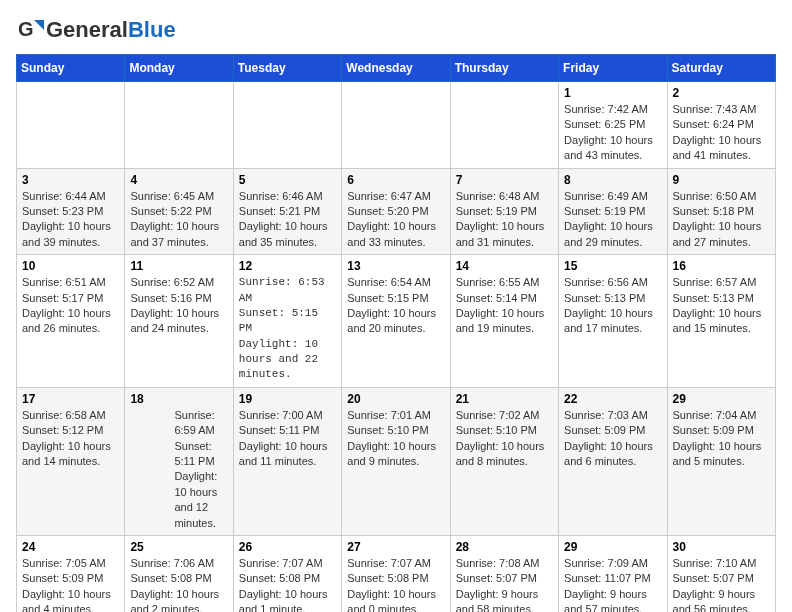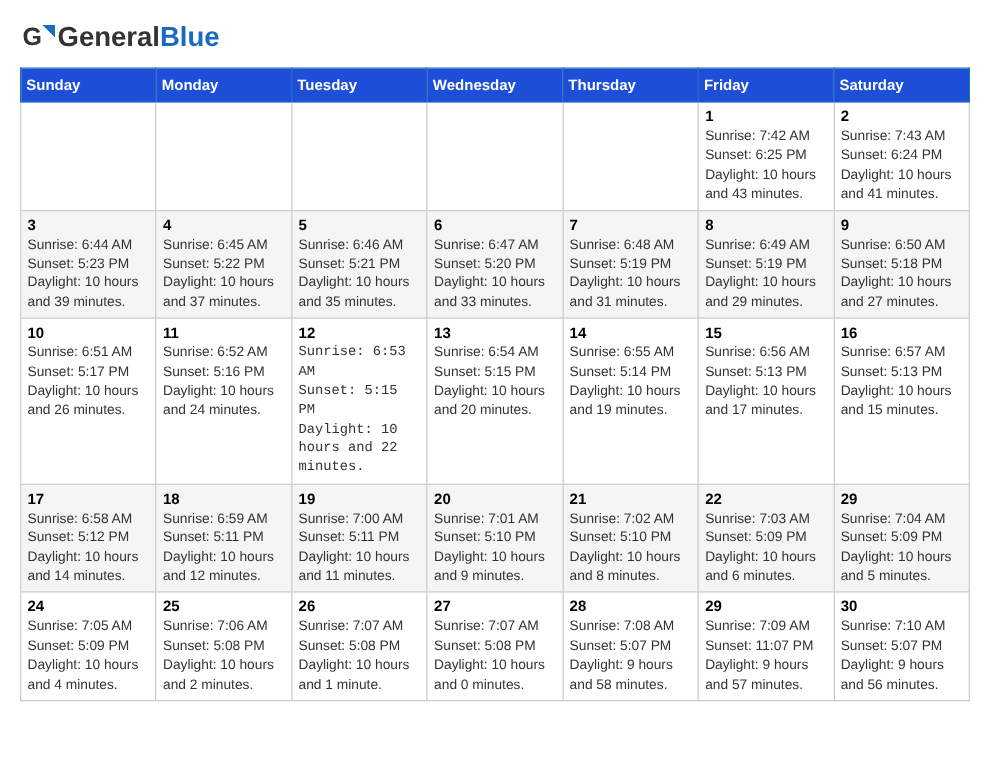--- a/index.html
+++ b/index.html
@@ -223,21 +223,21 @@
       </tr>
       <tr>
         <td>
           <div class="day-num">17</div>
           <div class="day-info" style="white-space: pre-line;">Sunrise: 6:58 AM
 Sunset: 5:12 PM
 Daylight: 10 hours and 14 minutes.</div>
         </td>
         <td>
           <div class="day-num">18</div>
-          <div class="day-info" style="white-space: pre-line;">Sunrise: 6:59 AM
+          <div class="day-info" style="white-space: pre-line; margin-left: 44px;">Sunrise: 6:59 AM
 Sunset: 5:11 PM
 Daylight: 10 hours and 12 minutes.</div>
         </td>
         <td>
           <div class="day-num">19</div>
           <div class="day-info" style="white-space: pre-line;">Sunrise: 7:00 AM
 Sunset: 5:11 PM
 Daylight: 10 hours and 11 minutes.</div>
         </td>
         <td>

